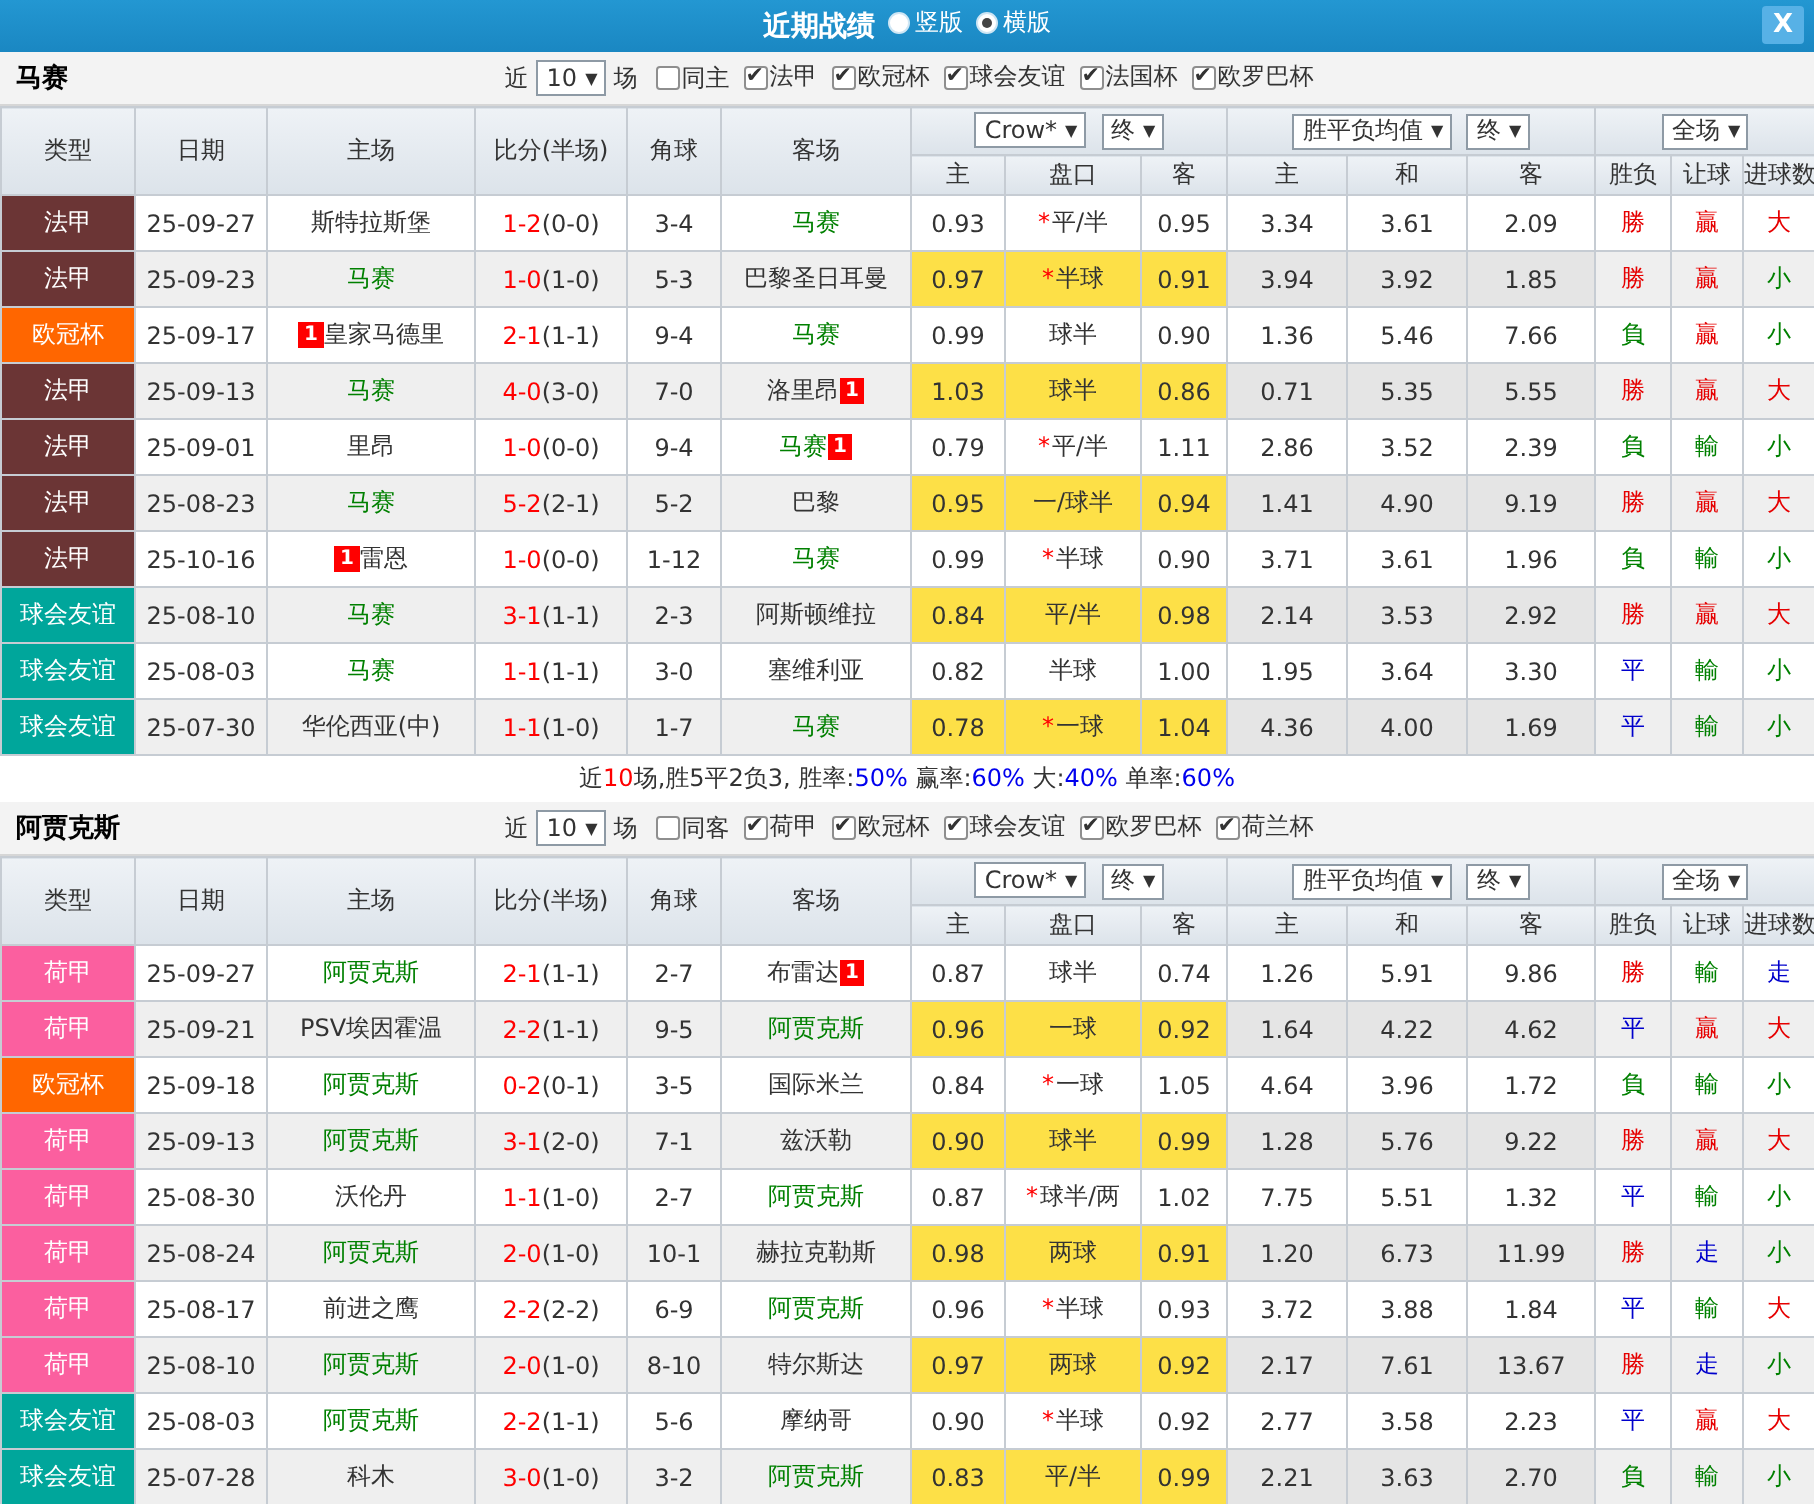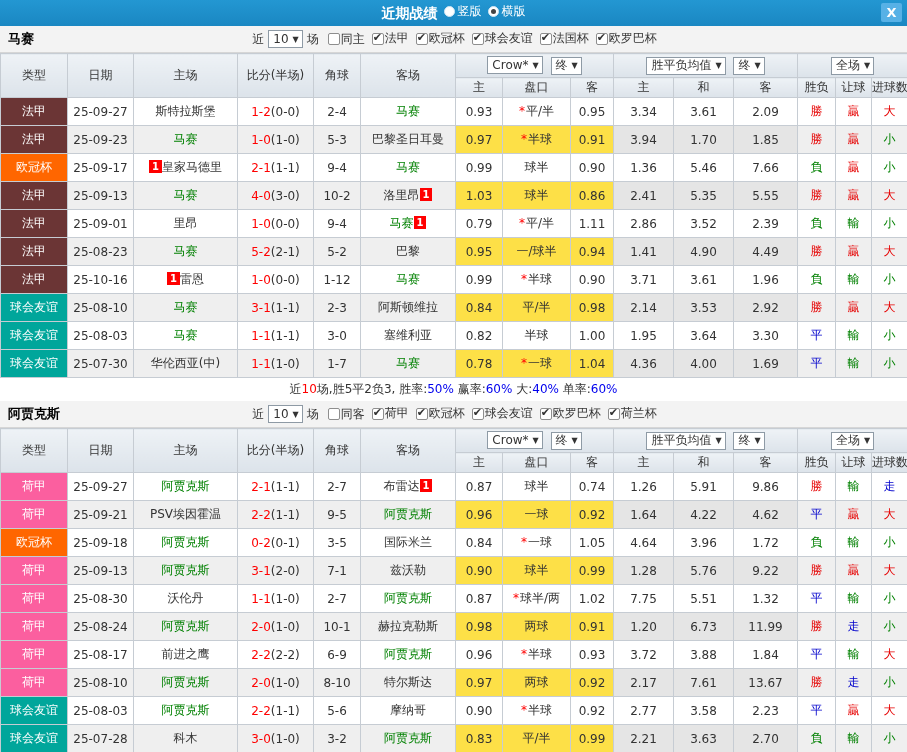--- a/index.html
+++ b/index.html
@@ -195,21 +195,21 @@
           <th>让球</th>
           <th>进球数</th>
         </tr>
       </thead>
       <tbody>
           <tr>
             <td class="tcell" style="background: rgb(107, 53, 53);">法甲</td>
             <td>25-09-27</td>
             <td><span>斯特拉斯堡</span></td>
             <td><span class="ft">1-2</span><span class="ht">(0-0)</span></td>
-            <td>2-4</td>
+            <td>3-4</td>
             <td><span class="green">马赛</span></td>
             <td class="asia">0.93</td>
             <td class="asia"><span class="star">*</span>平/半</td>
             <td class="asia">0.95</td>
             <td class="euro">3.34</td>
             <td class="euro">3.61</td>
             <td class="euro">2.09</td>
             <td class="res-r">勝</td>
             <td class="res-r">贏</td>
             <td class="res-r">大</td>
@@ -218,21 +218,21 @@
             <td class="tcell" style="background: rgb(107, 53, 53);">法甲</td>
             <td>25-09-23</td>
             <td><span class="green">马赛</span></td>
             <td><span class="ft">1-0</span><span class="ht">(1-0)</span></td>
             <td>5-3</td>
             <td><span>巴黎圣日耳曼</span></td>
             <td class="asia">0.97</td>
             <td class="asia"><span class="star">*</span>半球</td>
             <td class="asia">0.91</td>
             <td class="euro">3.94</td>
-            <td class="euro">1.70</td>
+            <td class="euro">3.92</td>
             <td class="euro">1.85</td>
             <td class="res-r">勝</td>
             <td class="res-r">贏</td>
             <td class="res-g">小</td>
           </tr>
           <tr>
             <td class="tcell" style="background: rgb(255, 102, 0);">欧冠杯</td>
             <td>25-09-17</td>
             <td><span class="badge">1</span><span>皇家马德里</span></td>
             <td><span class="ft">2-1</span><span class="ht">(1-1)</span></td>
@@ -246,26 +246,26 @@
             <td class="euro">7.66</td>
             <td class="res-g">負</td>
             <td class="res-r">贏</td>
             <td class="res-g">小</td>
           </tr>
           <tr class="row-alt">
             <td class="tcell" style="background: rgb(107, 53, 53);">法甲</td>
             <td>25-09-13</td>
             <td><span class="green">马赛</span></td>
             <td><span class="ft">4-0</span><span class="ht">(3-0)</span></td>
-            <td>10-2</td>
+            <td>7-0</td>
             <td><span>洛里昂</span><span class="badge">1</span></td>
             <td class="asia">1.03</td>
             <td class="asia">球半</td>
             <td class="asia">0.86</td>
-            <td class="euro">2.41</td>
+            <td class="euro">0.71</td>
             <td class="euro">5.35</td>
             <td class="euro">5.55</td>
             <td class="res-r">勝</td>
             <td class="res-r">贏</td>
             <td class="res-r">大</td>
           </tr>
           <tr>
             <td class="tcell" style="background: rgb(107, 53, 53);">法甲</td>
             <td>25-09-01</td>
             <td><span>里昂</span></td>
@@ -287,21 +287,21 @@
             <td>25-08-23</td>
             <td><span class="green">马赛</span></td>
             <td><span class="ft">5-2</span><span class="ht">(2-1)</span></td>
             <td>5-2</td>
             <td><span>巴黎</span></td>
             <td class="asia">0.95</td>
             <td class="asia">一/球半</td>
             <td class="asia">0.94</td>
             <td class="euro">1.41</td>
             <td class="euro">4.90</td>
-            <td class="euro">4.49</td>
+            <td class="euro">9.19</td>
             <td class="res-r">勝</td>
             <td class="res-r">贏</td>
             <td class="res-r">大</td>
           </tr>
           <tr>
             <td class="tcell" style="background: rgb(107, 53, 53);">法甲</td>
             <td>25-10-16</td>
             <td><span class="badge">1</span><span>雷恩</span></td>
             <td><span class="ft">1-0</span><span class="ht">(0-0)</span></td>
             <td>1-12</td>

